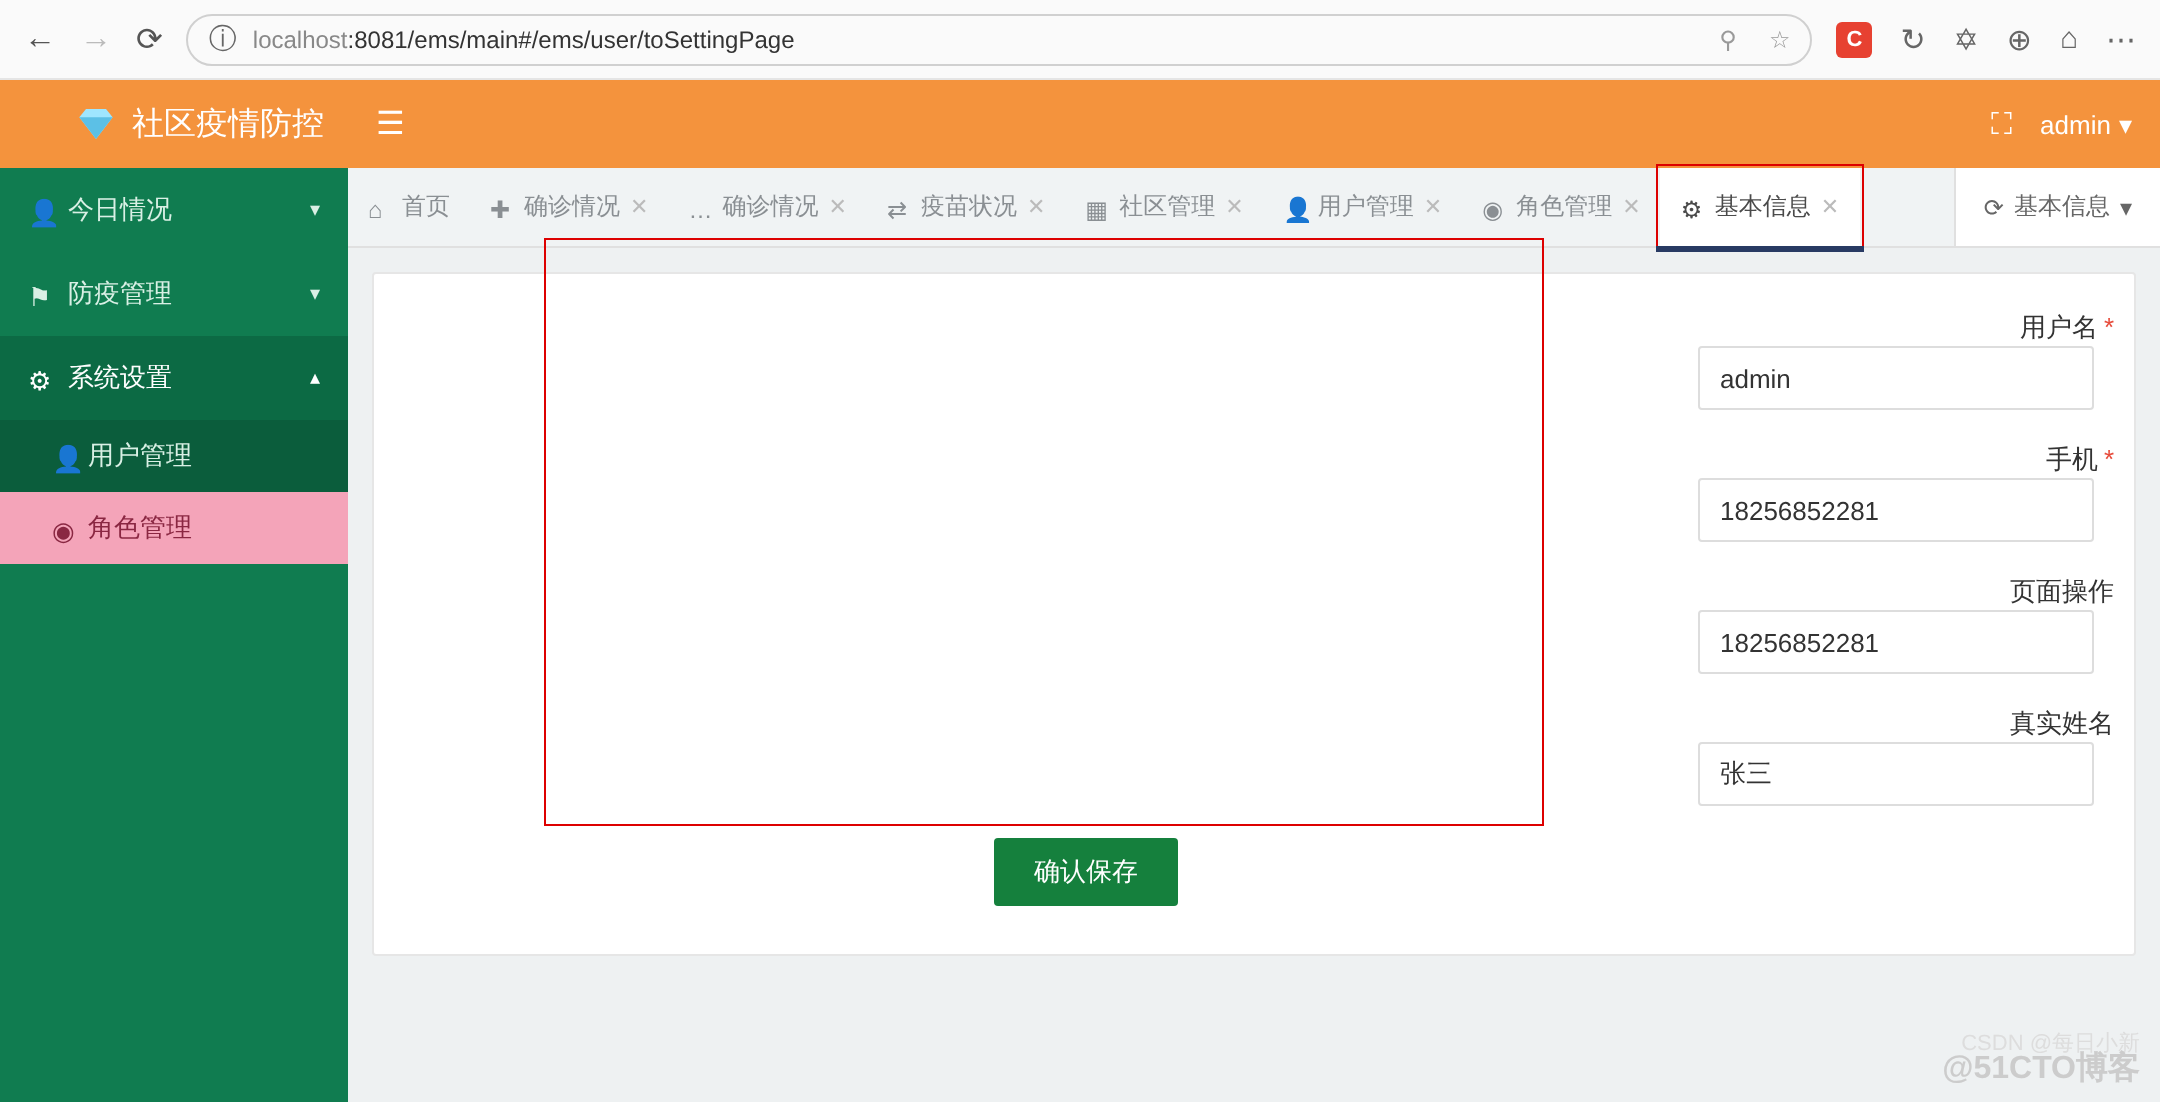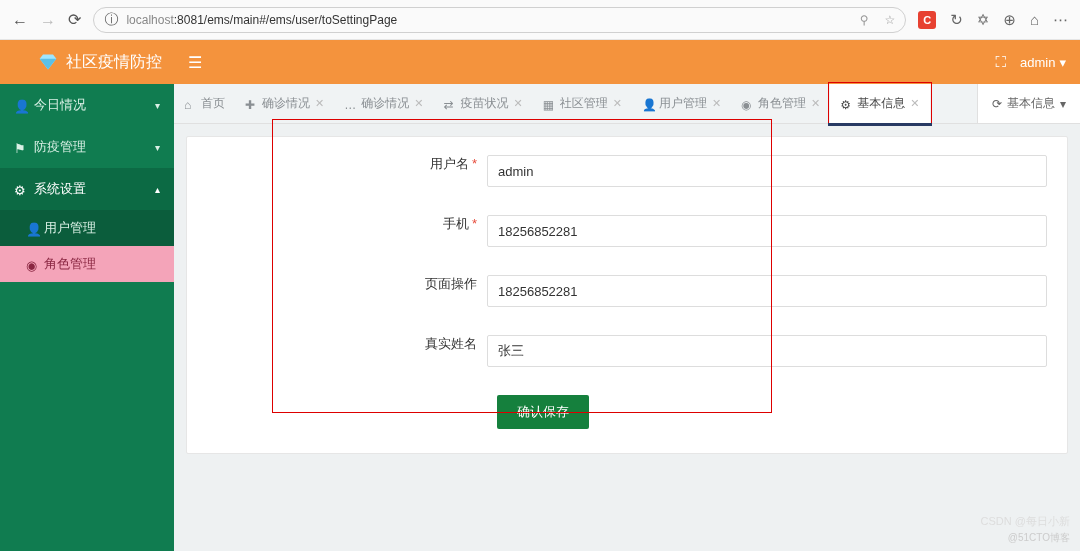--- a/index.html
+++ b/index.html
@@ -43,30 +43,30 @@
     .tab { padding: 0 10px; display: flex; align-items: center; gap: 5px; color: #8a8f93; cursor: pointer; white-space: nowrap; }
     .tab .close { color: #bbb; font-size: 11px; }
     .tab.active { background: #fff; color: #4a4a4a; position: relative; }
     .tab.active.highlight::before { content:''; position:absolute; inset:-2px -2px auto -2px; border: 1px solid #d00; border-bottom:none; height:42px; pointer-events:none; }
     .tab.active.highlight::after { content:''; position:absolute; left:-2px; right:-2px; bottom:-3px; height:3px; background:#283a63; }
     .page-ops { margin-left: auto; padding: 0 14px; display: flex; align-items: center; gap: 5px; color: #666; background:#fff; border-left:1px solid #e0e0e0; }
 
     
     .content { padding: 12px; position: relative; }
     .form-panel { background: #fff; padding: 18px 0 24px; border: 1px solid #e6e6e6; border-radius: 2px; }
-    .form-row { display: flex; align-items: flex-start; margin-bottom: 28px; }
+    .form-row { display: flex; align-items: flex-end; margin-bottom: 16px; flex-direction: column; }
     .form-label { width: 300px; text-align: right; padding-right: 10px; font-size: 13px; color: #333; }
     .req { color: #e74c3c; margin-left: 3px; }
     .form-input { flex: 1; margin-right: 20px; }
     .form-input input { width: 100%; height: 32px; border: 1px solid #ddd; border-radius: 2px; padding: 0 10px; font-size: 13px; color: #333; }
     .btn-save { margin-left: 310px; background: #15803d; color: #fff; border: none; height: 34px; padding: 0 20px; font-size: 13px; border-radius: 2px; cursor: pointer; }
 
     .red-box { position: absolute; border: 1px solid #d00; pointer-events: none; left: 98px; top: -5px; width: 500px; height: 294px; }
 
-    .watermark { position:absolute; right:10px; bottom:6px; color:#ccc; font-size:10px; }
+    .watermark { position:absolute; right:10px; bottom:6px; color:#ccc; font-size:16px;font-weight:bold; }
     .csdn-wm { position:absolute; right:10px; bottom:22px; color:#ddd; font-size:11px; }
     .ico { width:12px; height:12px; display:inline-block; }
   </style>
 </head>
 <body>
 
 <div class="browser-bar">
   <span class="nav-arr">←</span>
   <span class="nav-arr disabled">→</span>
   <span class="nav-arr">⟳</span>

